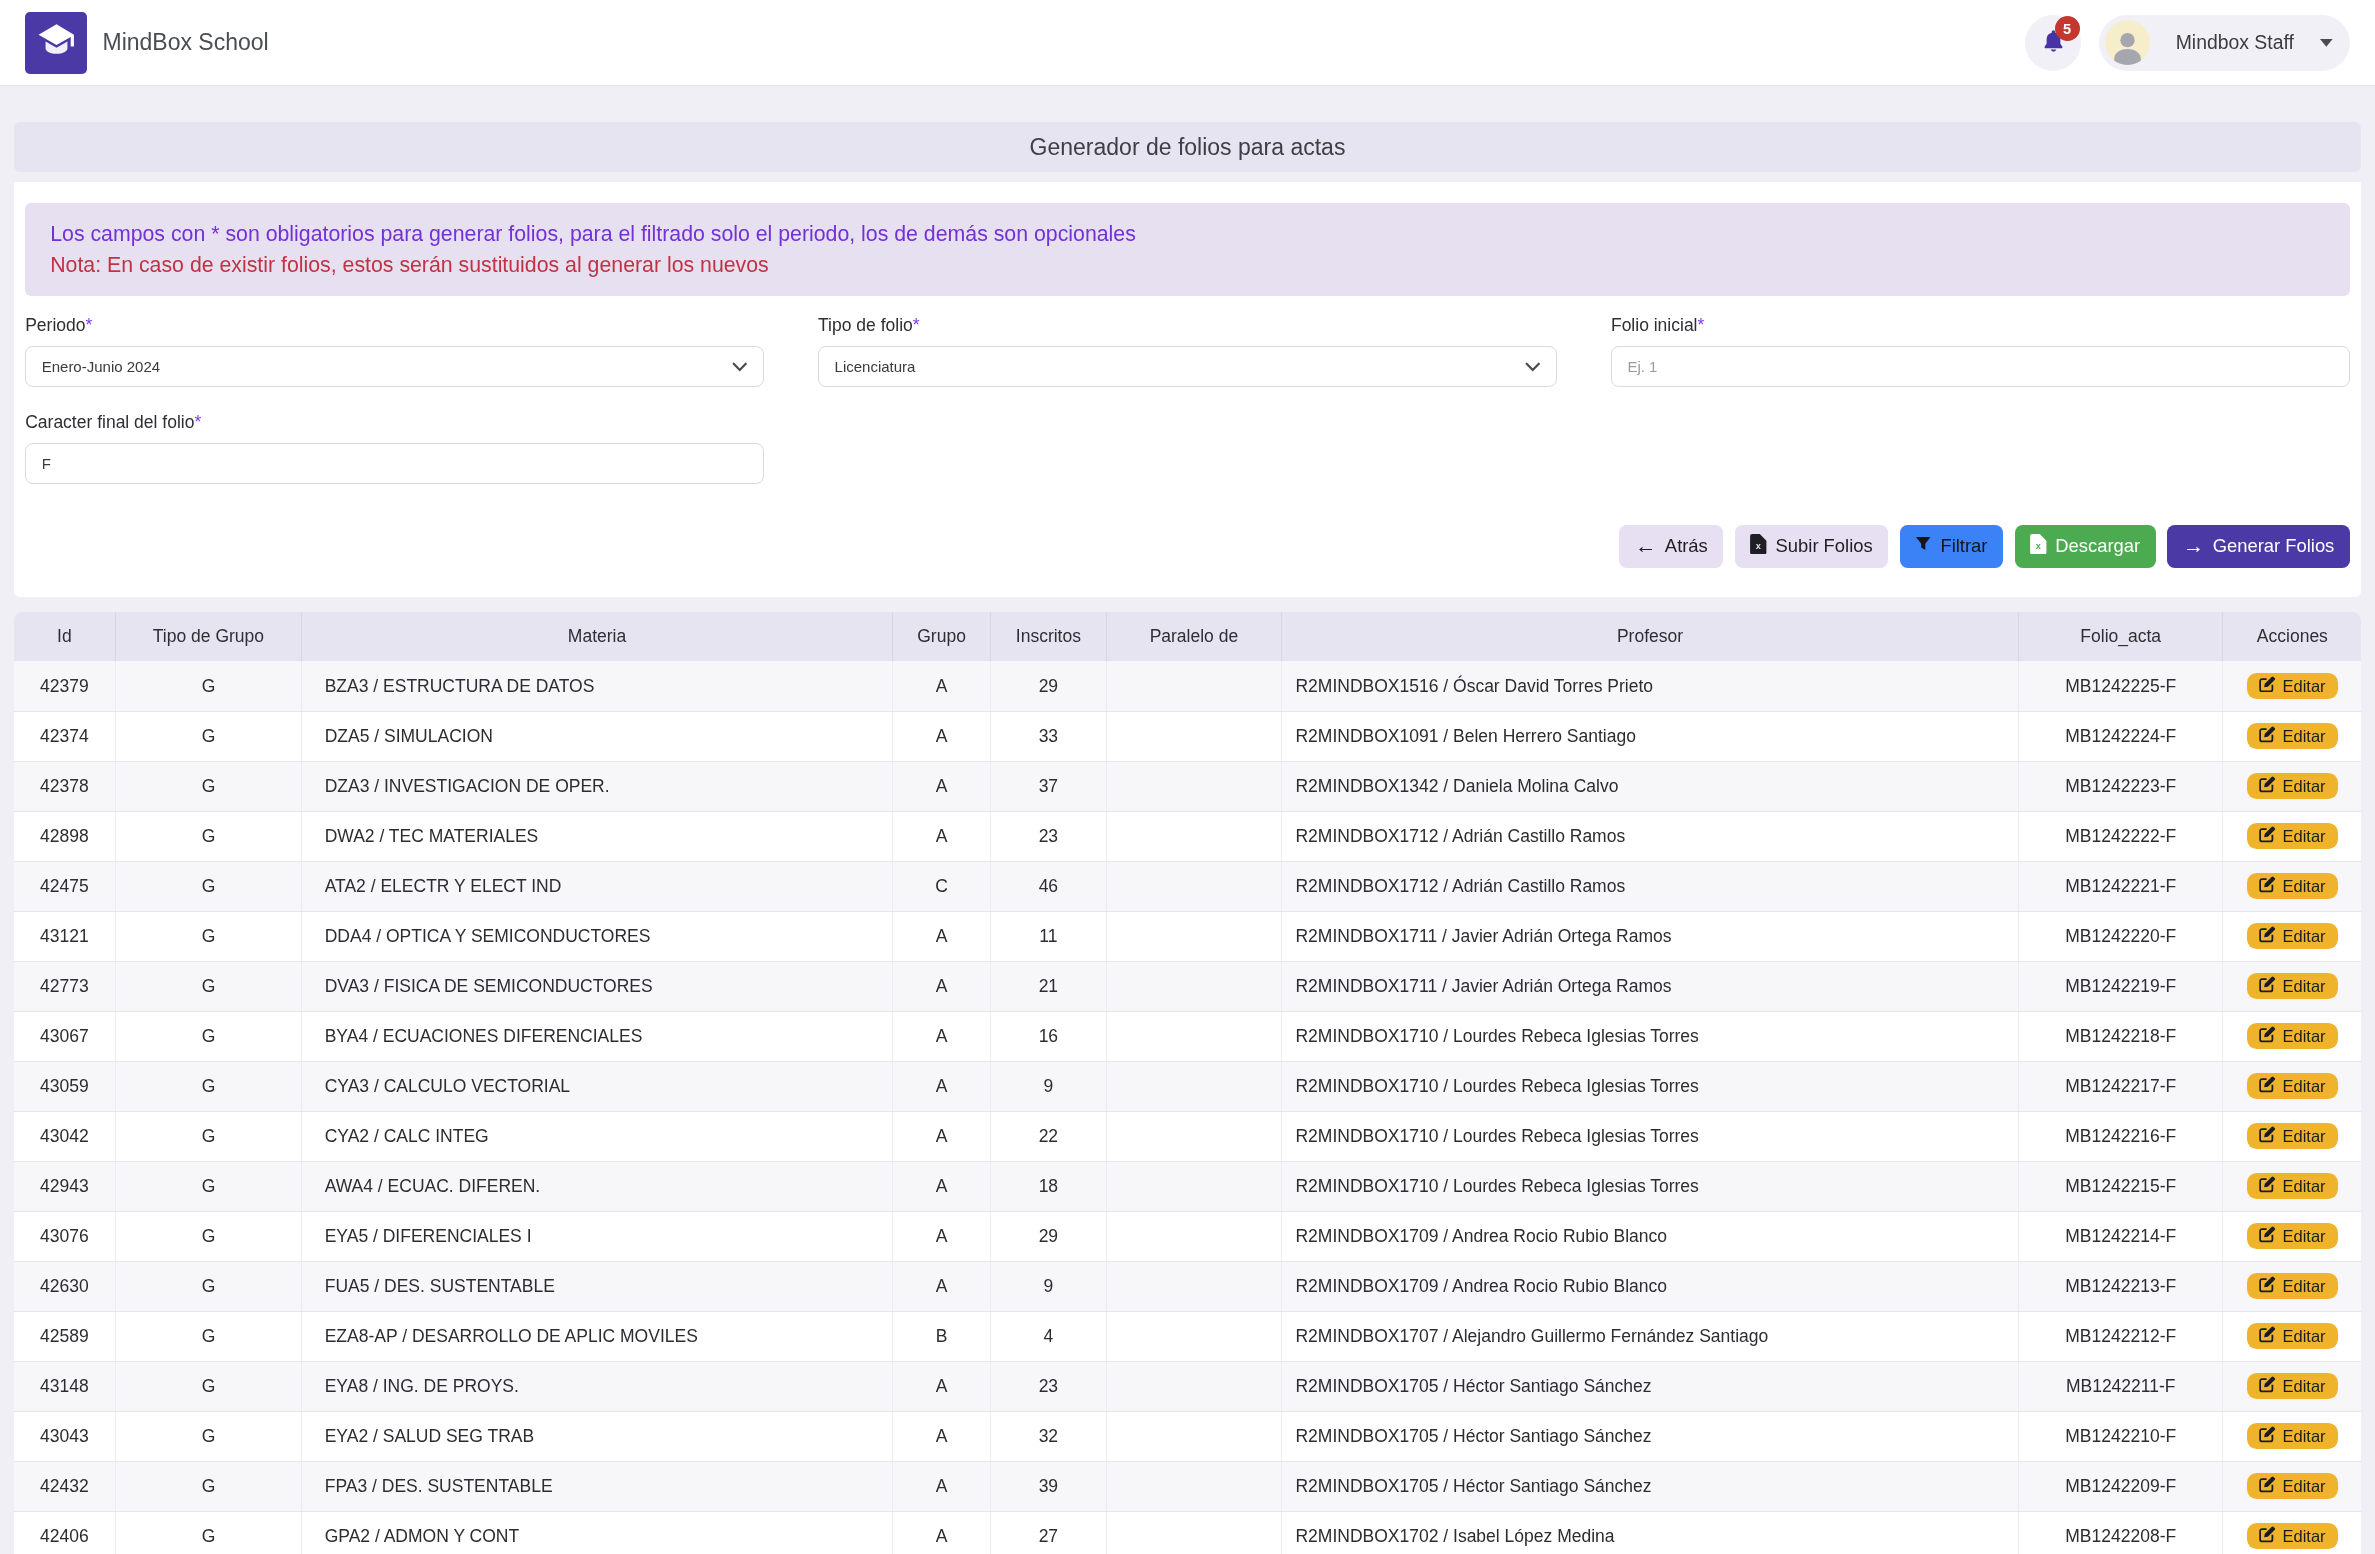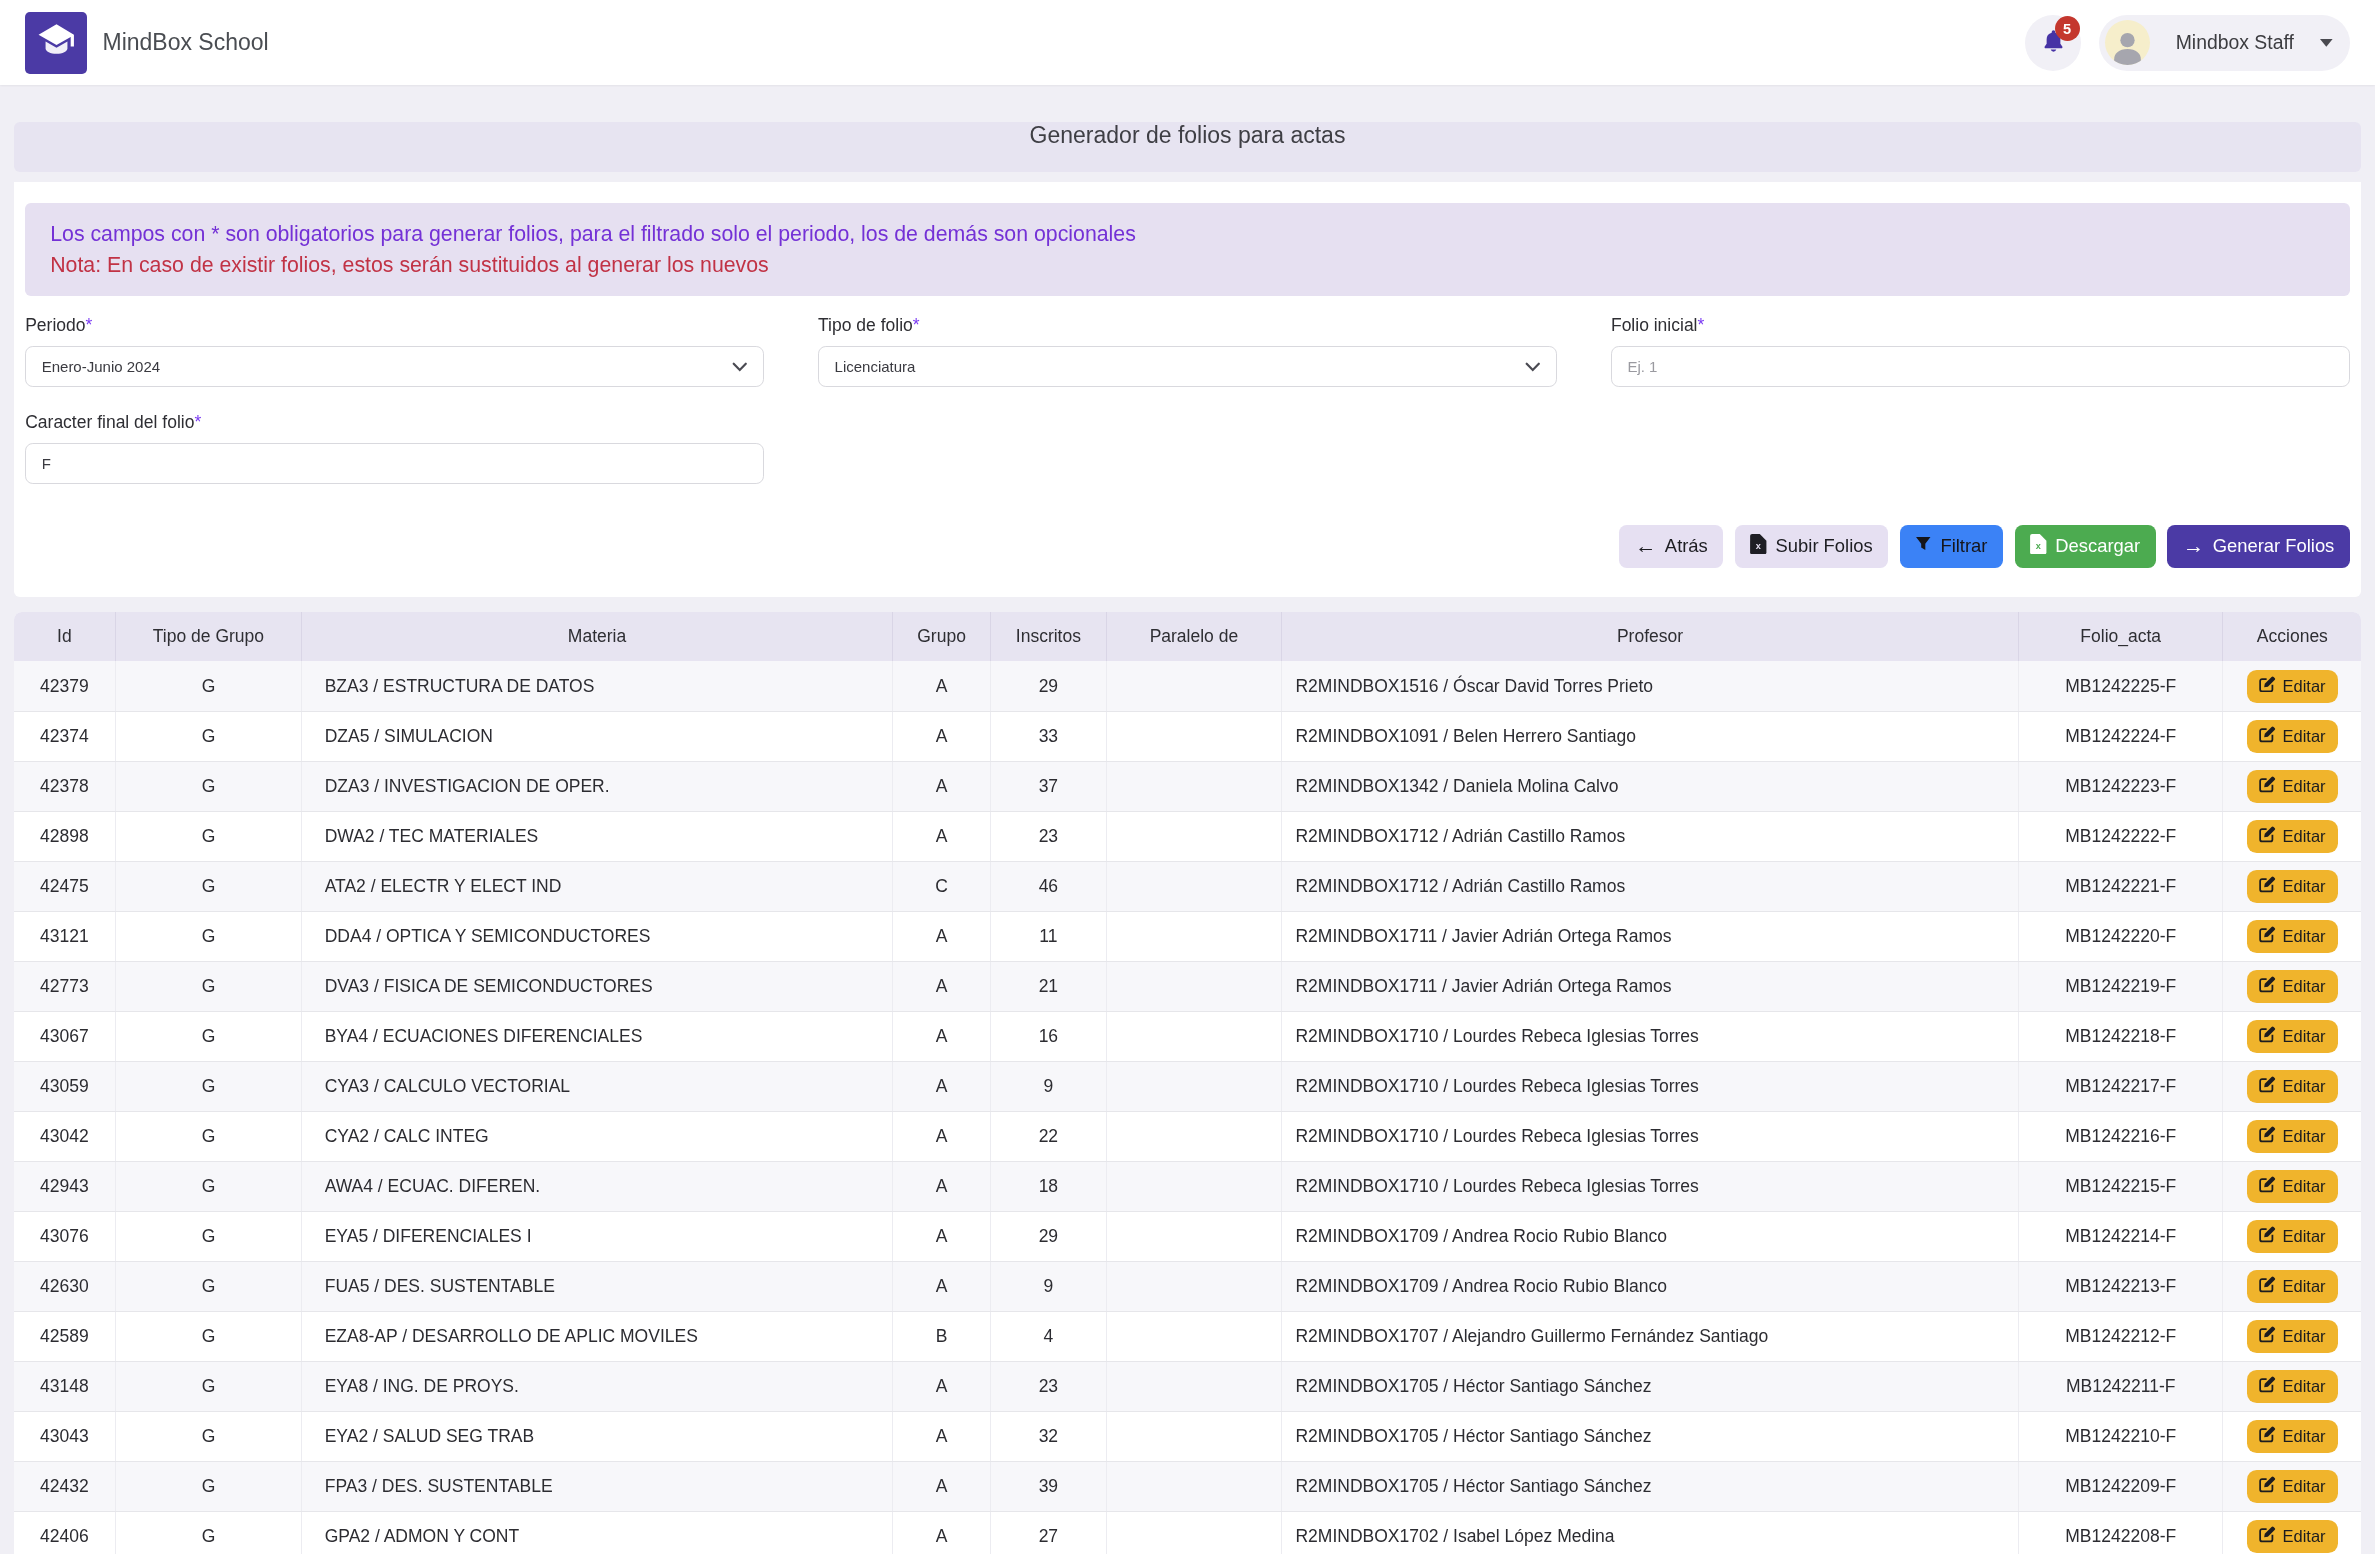--- a/index.html
+++ b/index.html
@@ -34,21 +34,21 @@
   }
   .avatar {
     width:45px; height:45px; border-radius:50%; background:#f6eecb; overflow:hidden;
     display:flex; align-items:flex-end; justify-content:center;
   }
   .user-name { font-size:19.4px; color:#3c3c40; }
   
   .content { padding:0 13.6px; }
   .page-title-bar {
     margin-top:37px; height:50px; background:#e7e4f1; border-radius:5.8px;
-    display:flex; align-items:flex-start; justify-content:center;
+    display:flex; align-items:center; justify-content:center;
   }
   .page-title { font-size:23px; color:#3e3e44; }
   .panel {
     margin-top:10px; background:#fff; border-radius:0 0 5.8px 5.8px; padding:21.3px 11.6px 29px 11.6px;
   }
   .notice {
     background:#e6e0f1; border-radius:5.8px; padding:15.5px 25px; font-size:21.3px; line-height:1.45;
   }
   .notice-line1 { color:#7431d6; }
   .notice-line2 { color:#c13245; }
@@ -88,21 +88,21 @@
     height:50px; font-size:17.5px; color:#2c2c31; border-right:1px solid #ececf1;
     border-bottom:1px solid #e6e6ea; text-align:center; padding:0 9.7px;
     overflow:hidden; white-space:nowrap;
   }
   tbody td:last-child { border-right:none; }
   tbody tr:nth-child(odd) { background:#f7f7fa; }
   tbody tr:nth-child(even) { background:#fff; }
   td.cell-materia { text-align:left; padding-left:23px; }
   td.cell-profesor { text-align:left; padding-left:13.6px; }
   .edit-btn {
-    background:#f0b42c; border:none; border-radius:9.7px; height:33px; padding:0 12.6px;
+    background:#f0b42c; border:none; border-radius:9.7px; height:26px; padding:0 12.6px;
     font-size:16.5px; color:#1c1c20; display:inline-flex; align-items:center; gap:6.8px; cursor:pointer;
     font-family:"Liberation Sans","DejaVu Sans",sans-serif;
   }
 </style>
 </head>
 <body>
 
 <header class="app-header">
   <div class="logo-box">
     <span>

